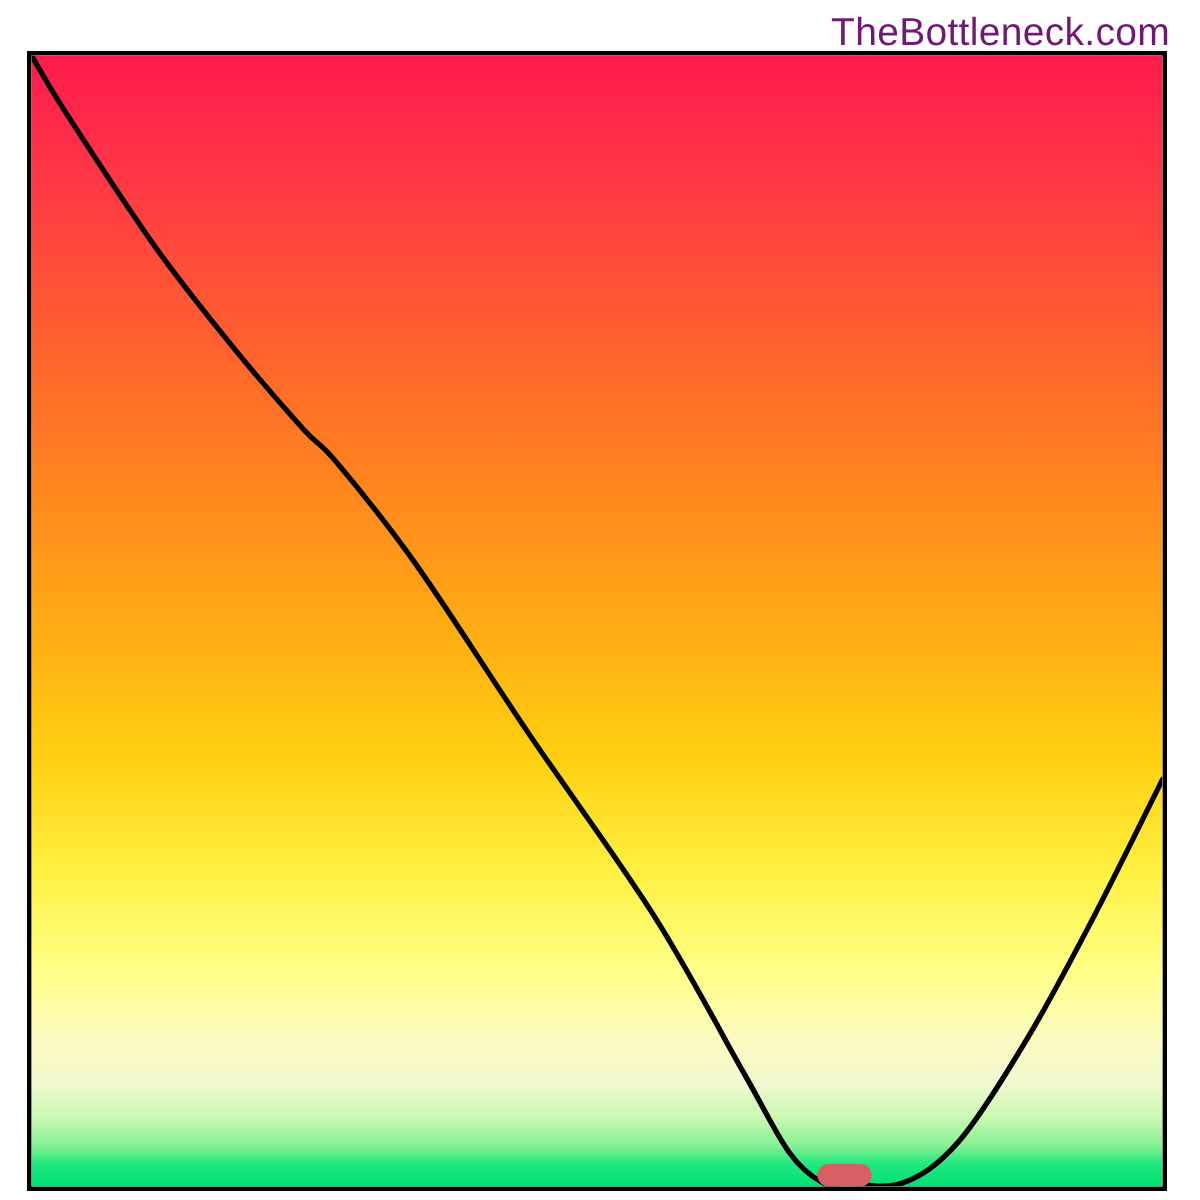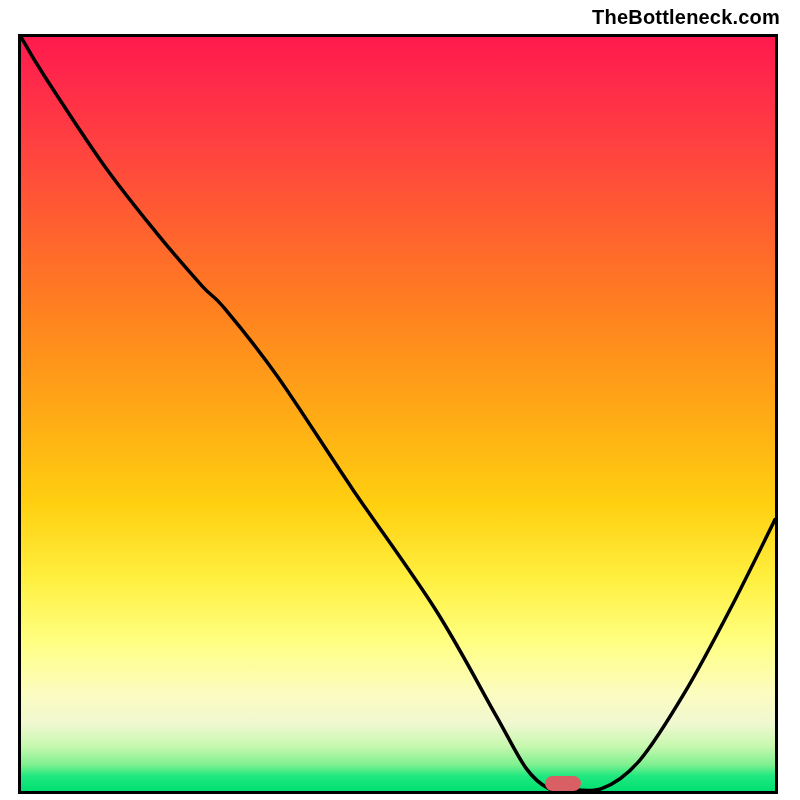--- a/index.html
+++ b/index.html
@@ -55,23 +55,23 @@
     width: 36px;
     height: 15px;
     border-radius: 10px;
     background: #d86065;
   }
   .watermark {
     position: absolute;
     top: 6px;
     right: 20px;
     font-family: Arial, Helvetica, sans-serif;
-    font-size: 20px;
-    font-weight: 700;
-    color: #000000;
+    font-size: 26px;
+    font-weight: 400;
+    color: #701a75;
     letter-spacing: 0.2px;
   }
   svg.curve {
     position: absolute;
     left: 0;
     top: 0;
     width: 100%;
     height: 100%;
     pointer-events: none;
   }

